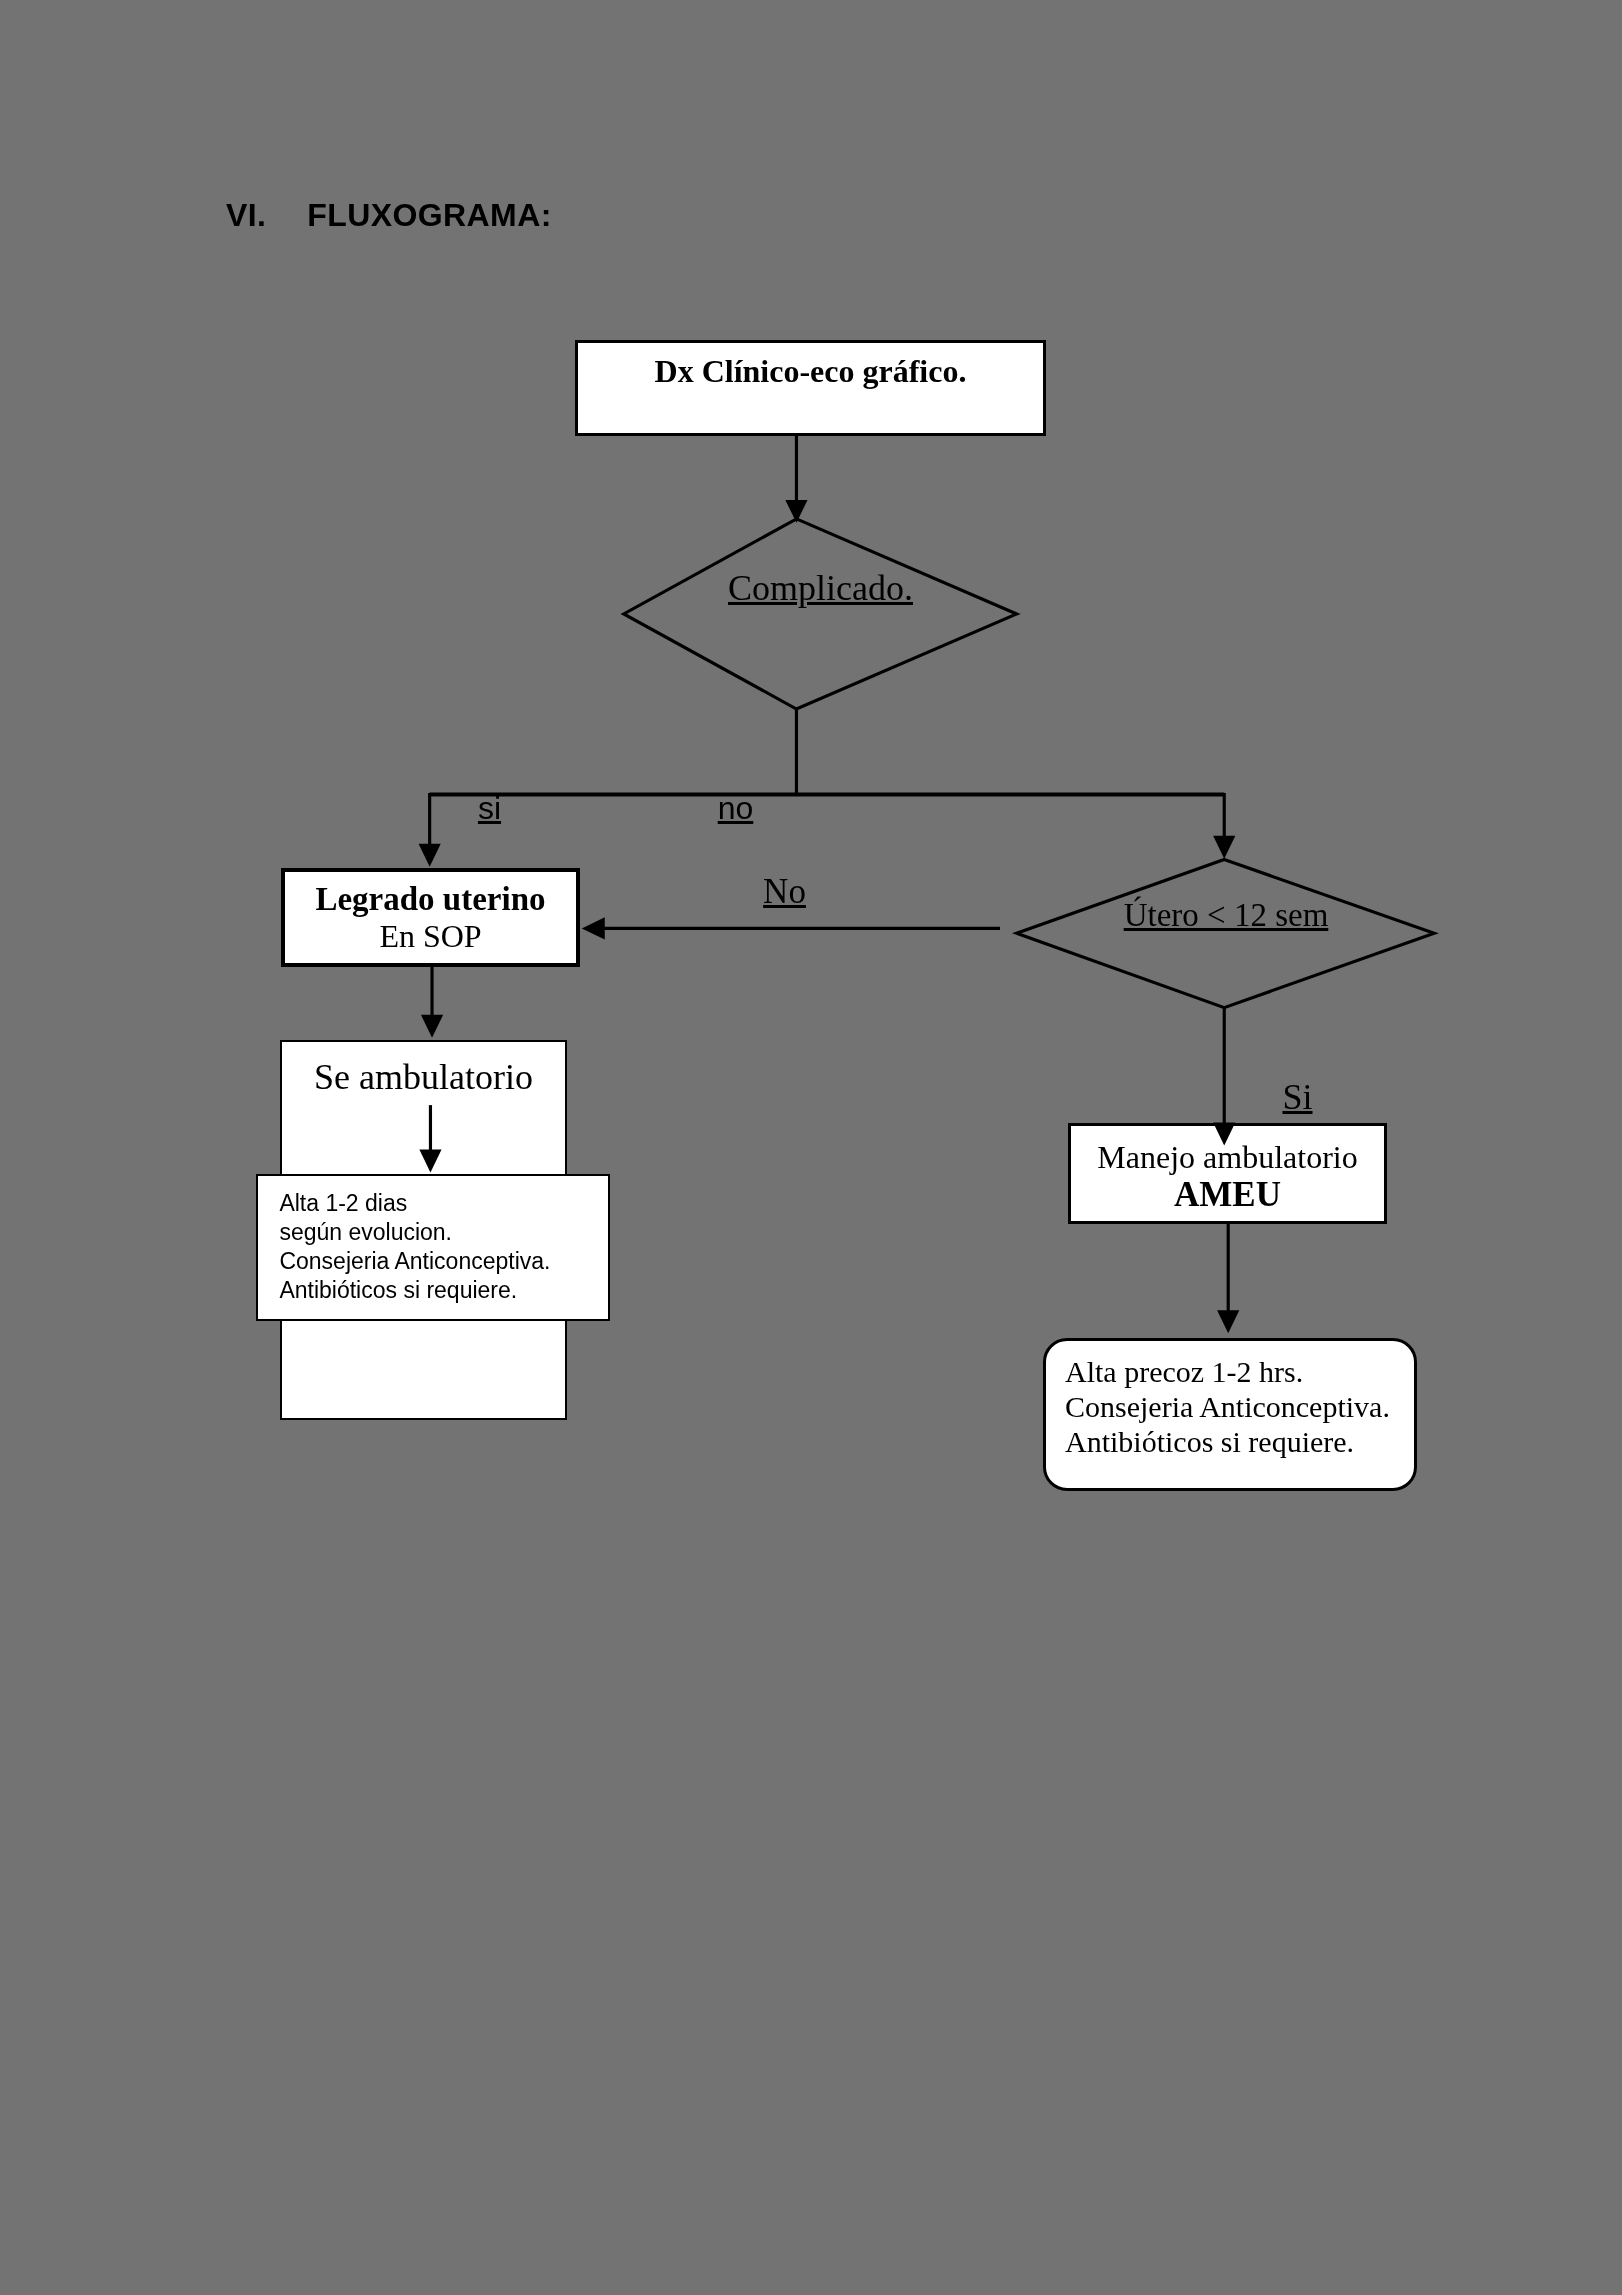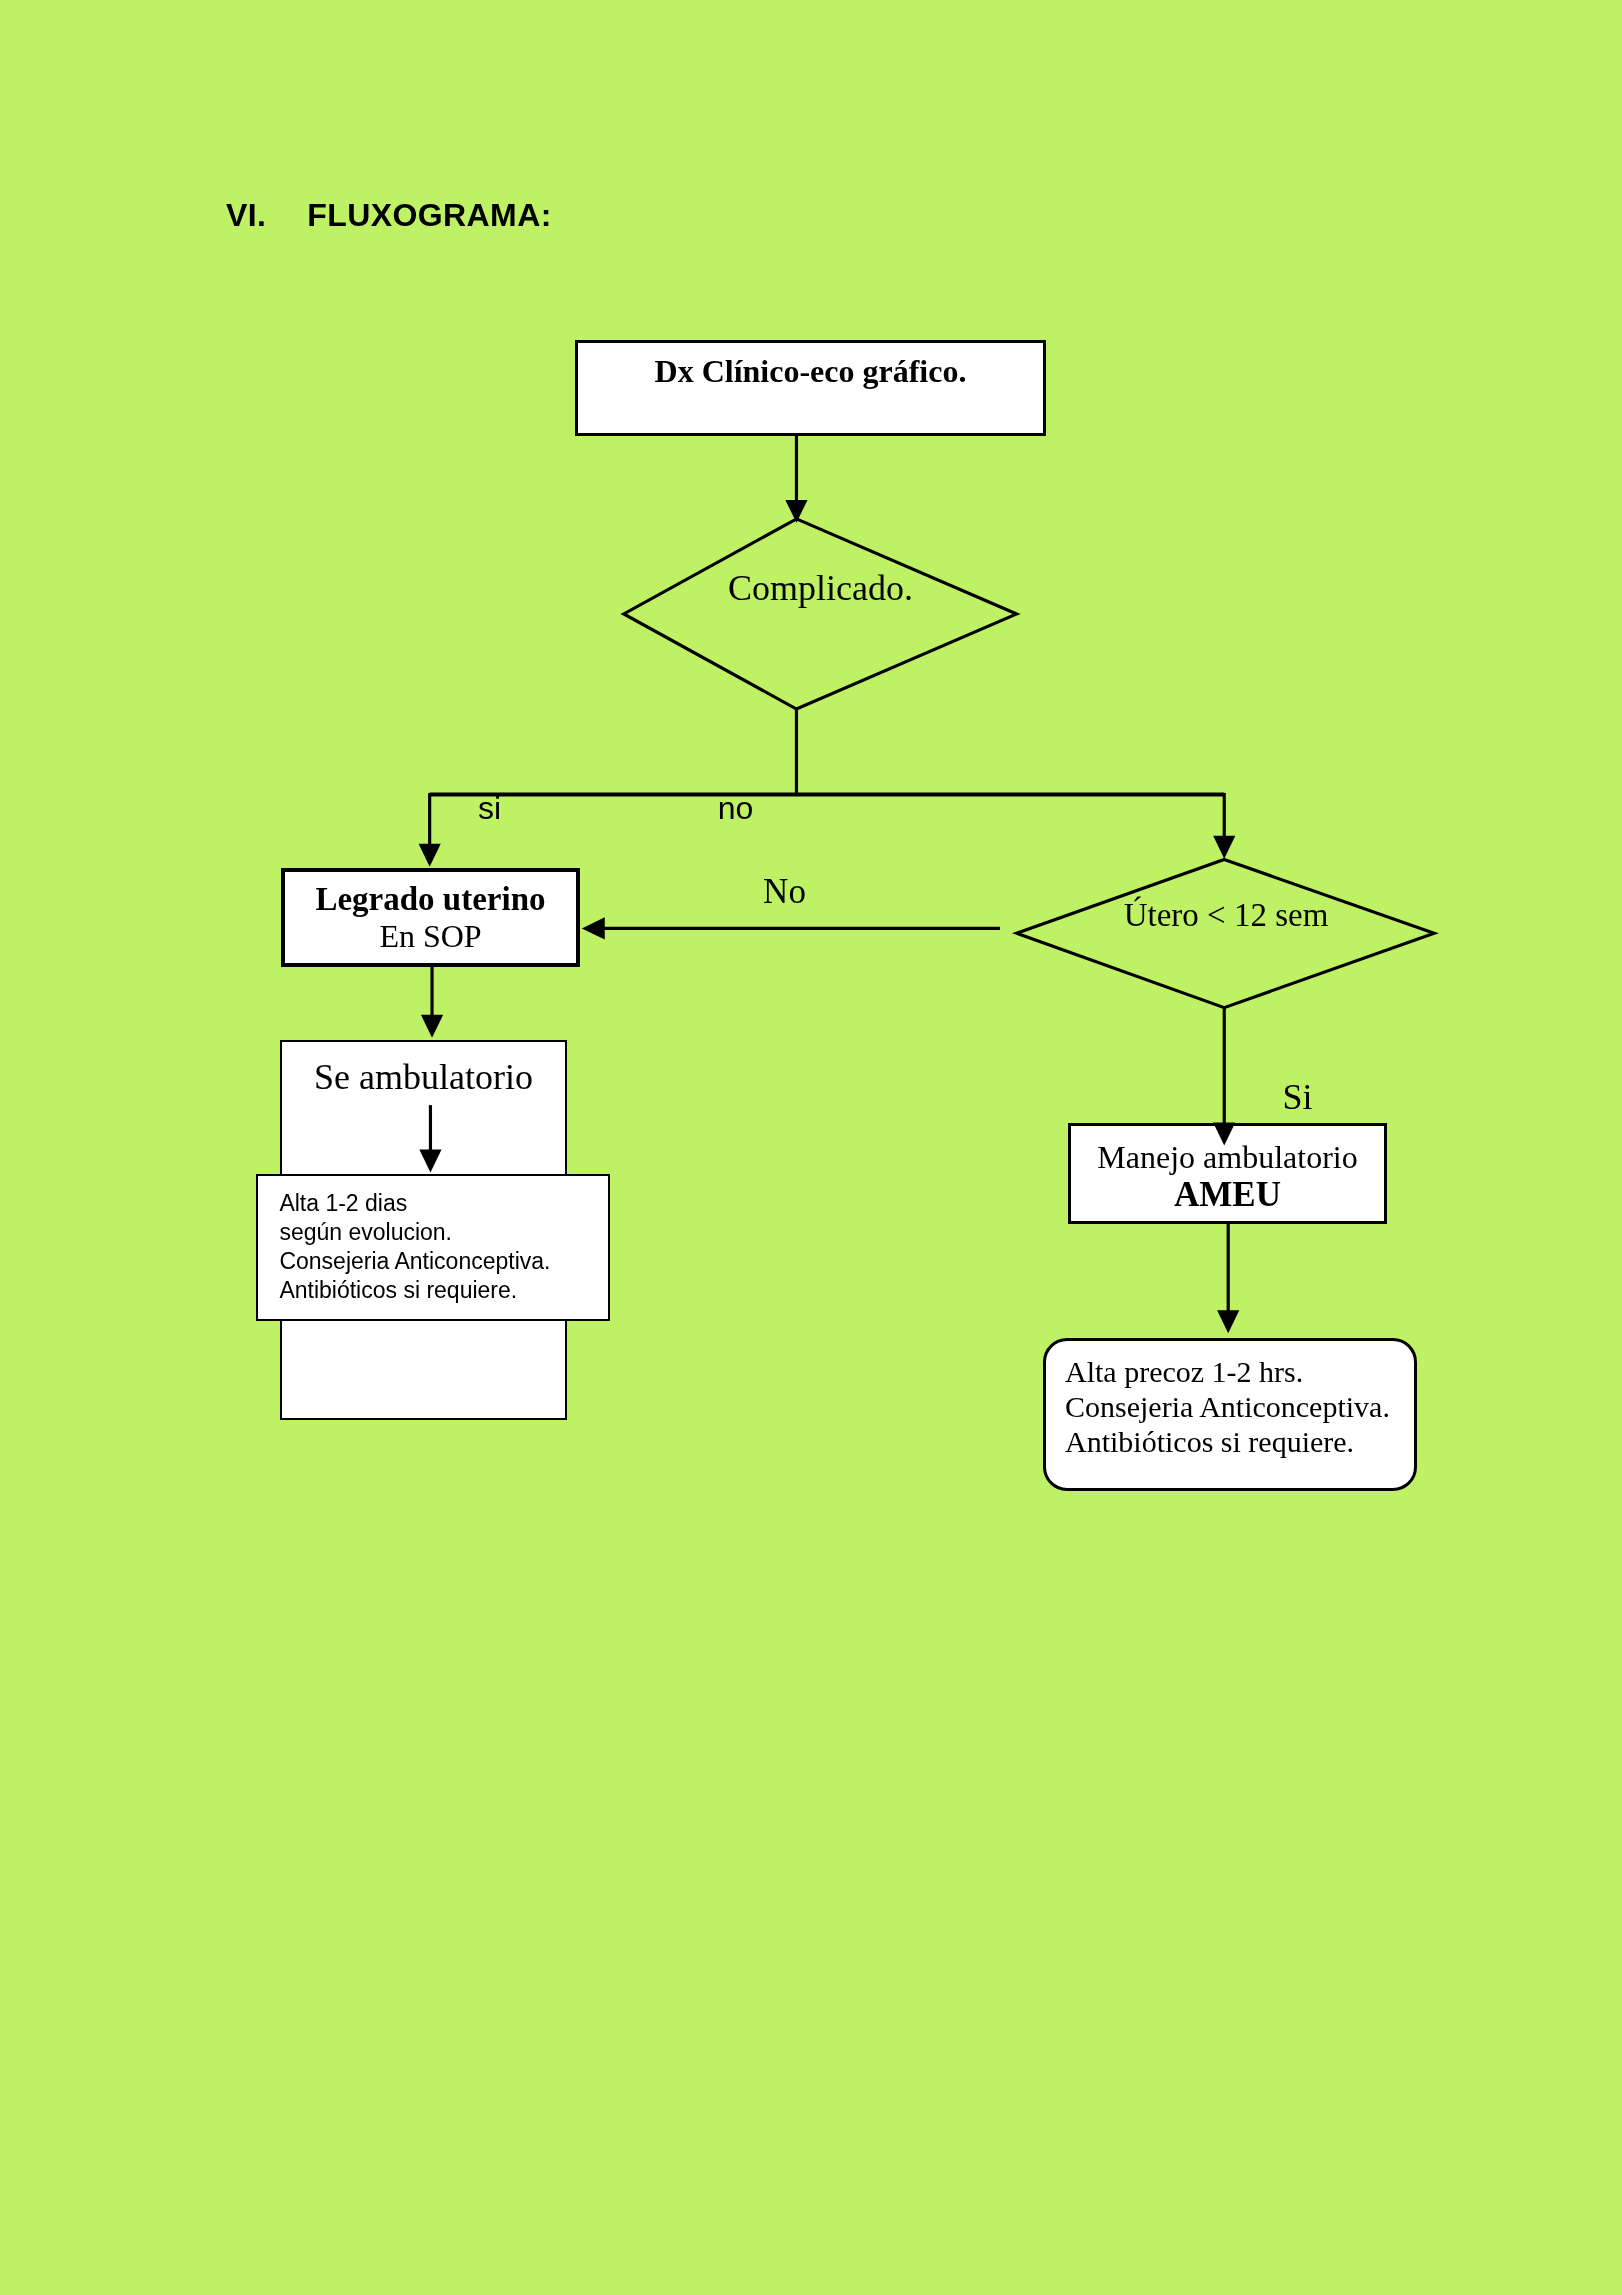--- a/index.html
+++ b/index.html
@@ -1,19 +1,19 @@
 <!DOCTYPE html>
 <html style="font-size:12.7px"><head>
 <meta charset="utf-8">
 <style>
   html,body{margin:0;padding:0;background:#ffffff;}
   .page{
     position:relative;
     width:1623px;height:2295px;
-    background:#bef264;
+    background:#737373;
     color:#000;
     font-family:"Liberation Serif", serif;
     overflow:hidden;
   }
   .abs{position:absolute;}
   .doc-title{
     display:flex;
     gap:41px;
     font-family:"Liberation Sans", sans-serif;
     font-weight:bold;
@@ -27,20 +27,21 @@
     border:3.2px solid #000;
     text-align:center;
   }
   .serif{font-family:"Liberation Serif", serif;}
   .sans{font-family:"Liberation Sans", sans-serif;}
   .b{font-weight:bold;}
   .lbl{
     position:absolute;
     text-align:center;
     white-space:nowrap;
+    text-decoration:underline;
   }
   .left-text{text-align:left;}
   svg.connectors{
     position:absolute;
     left:0;top:0;
     pointer-events:none;
   }
   svg.connectors line{stroke:#000;stroke-width:4;}
   svg.connectors .thick{stroke-width:5;}
   svg.connectors polygon.head{fill:#000;stroke:none;}

